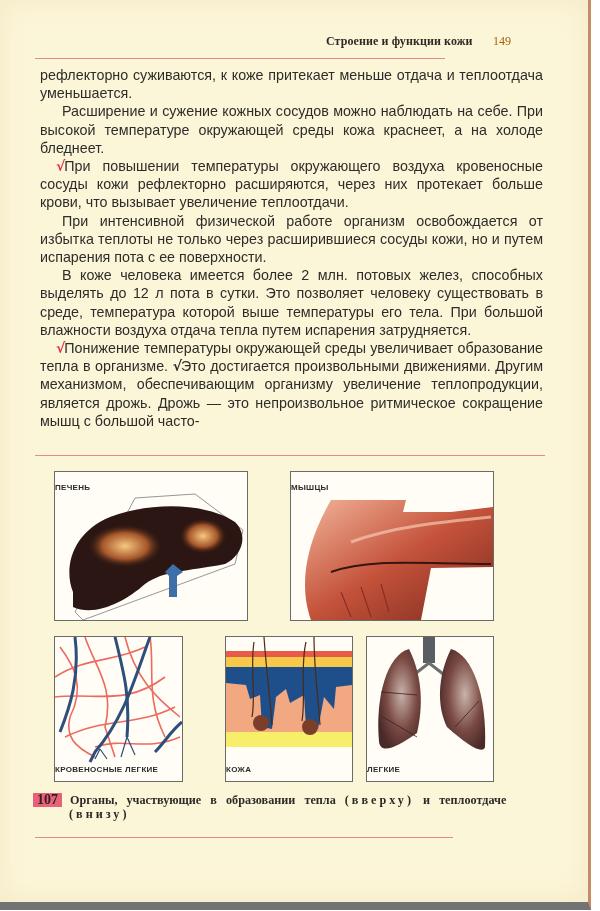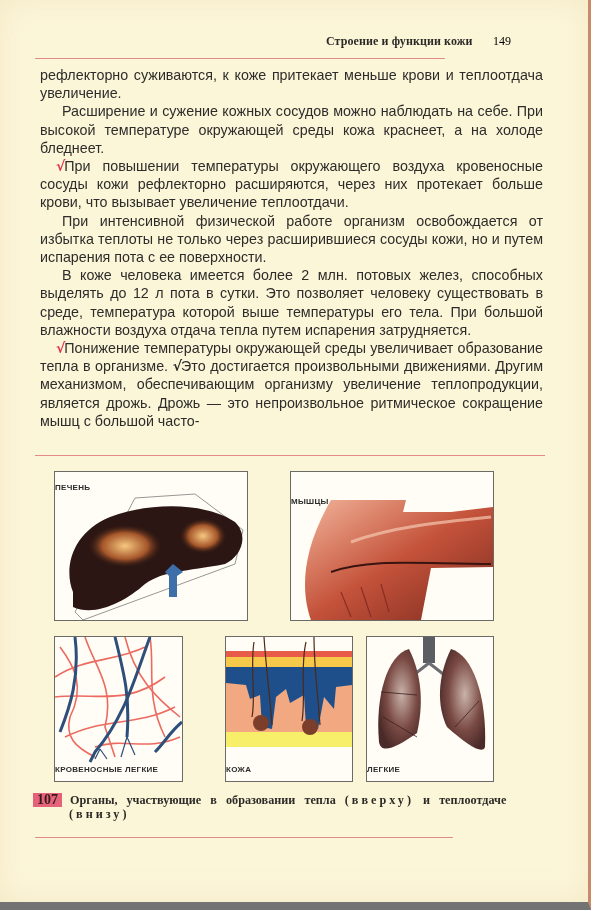--- a/index.html
+++ b/index.html
@@ -15,21 +15,21 @@
     border-bottom:8px solid #737373;
     box-shadow: inset 0 0 30px rgba(230,210,160,0.35);
   }
   .running-head {
     position:absolute; top:34px; left:326px;
     font-family:"Liberation Serif", serif; font-weight:bold;
     font-size:12px; color:#2b2a27; letter-spacing:0.1px;
   }
   .page-num {
     position:absolute; top:34px; left:493px;
-    font-size:12px; color:#000000; font-family:"Liberation Serif", serif;
+    font-size:12px; color:#a16207; font-family:"Liberation Serif", serif;
   }
   .rule {
     position:absolute; left:35px; width:412px; height:1px;
     background:#e58a8a;
   }
   .rule.top { top:58px; left:35px; width:410px; }
   .rule.mid { top:455px; width:510px; }
   .rule.bottom { top:837px; width:418px; }
 
   .body-text {
@@ -73,21 +73,21 @@
 </head>
 <body>
 
 <div class="page">
 
   <div class="running-head">Строение и функции кожи</div>
   <div class="page-num">149</div>
   <div class="rule top"></div>
 
   <div class="body-text">
-    <p class="noindent">рефлекторно суживаются, к коже притекает меньше крови и теплоотдача увеличение.</p>
+    <p class="noindent">рефлекторно суживаются, к коже притекает меньше отдача и теплоотдача уменьшается.</p>
     <p>Расширение и сужение кожных сосудов можно наблюдать на себе. При высокой температуре окружающей среды кожа краснеет, а на холоде бледнеет.</p>
     <p><span class="check">√</span><span>При повышении температуры окружающего воздуха кровеносные сосуды кожи рефлекторно расширяются, через них протекает больше крови, что вызывает увеличение теплоотдачи.</span></p>
     <p>При интенсивной физической работе организм освобождается от избытка теплоты не только через расширившиеся сосуды кожи, но и путем испарения пота с ее поверхности.</p>
     <p>В коже человека имеется более 2 млн. потовых желез, способных выделять до 12 л пота в сутки. Это позволяет человеку существовать в среде, температура которой выше температуры его тела. При большой влажности воздуха отдача тепла путем испарения затрудняется.</p>
     <p><span class="check">√</span><span>Понижение температуры окружающей среды увеличивает образование тепла в организме.</span> <span class="check dark">√</span><span>Это достигается произвольными движениями. Другим механизмом, обеспечивающим организму увеличение теплопродукции, является дрожь. Дрожь — это непроизвольное ритмическое сокращение мышц с большой часто-</span></p>
   </div>
 
   <div class="rule mid"></div>
 
   <div class="fig" style="left:54px; top:471px; width:192px; height:148px;">
@@ -102,21 +102,21 @@
       </defs>
       <path d="M80 26 L140 22 L188 58 L180 92 L28 148 L20 140 Z" fill="#fffdf6" stroke="#6a6a6a" stroke-width="0.7"></path>
       <path d="M18 120 C8 95 18 60 55 45 C95 30 150 30 180 50 C195 65 185 85 170 92 C130 100 110 98 90 112 C70 130 40 145 18 135 Z" fill="#2b1613"></path>
       <ellipse cx="70" cy="74" rx="38" ry="22" fill="url(#lv1)"></ellipse>
       <ellipse cx="148" cy="64" rx="24" ry="18" fill="url(#lv1)"></ellipse>
       <path d="M110 100 L118 92 L128 100 L122 104 L122 125 L114 125 L114 104 Z" fill="#3f6fa8"></path>
     </svg>
   </div>
 
   <div class="fig" style="left:290px; top:471px; width:202px; height:148px;">
-    <div class="fig-label" style="top:25px;">МЫШЦЫ</div>
+    <div class="fig-label" style="top:11px;">МЫШЦЫ</div>
     <svg width="202" height="148">
       <defs>
         <linearGradient id="mu1" x1="0" y1="0" x2="1" y2="1">
             <stop offset="0" stop-color="#f2b49a"></stop>
             <stop offset="0.5" stop-color="#c4523a"></stop>
             <stop offset="1" stop-color="#7a2a20"></stop>
           </linearGradient>
       </defs>
       <path d="M40 28 L115 28 L112 40 L160 40 L202 35 L202 95 L140 96 L130 148 L20 148 C10 120 10 80 40 28 Z" fill="url(#mu1)"></path>
       <path d="M40 100 C80 86 130 92 200 92" stroke="#3a1410" stroke-width="2" fill="none"></path>

